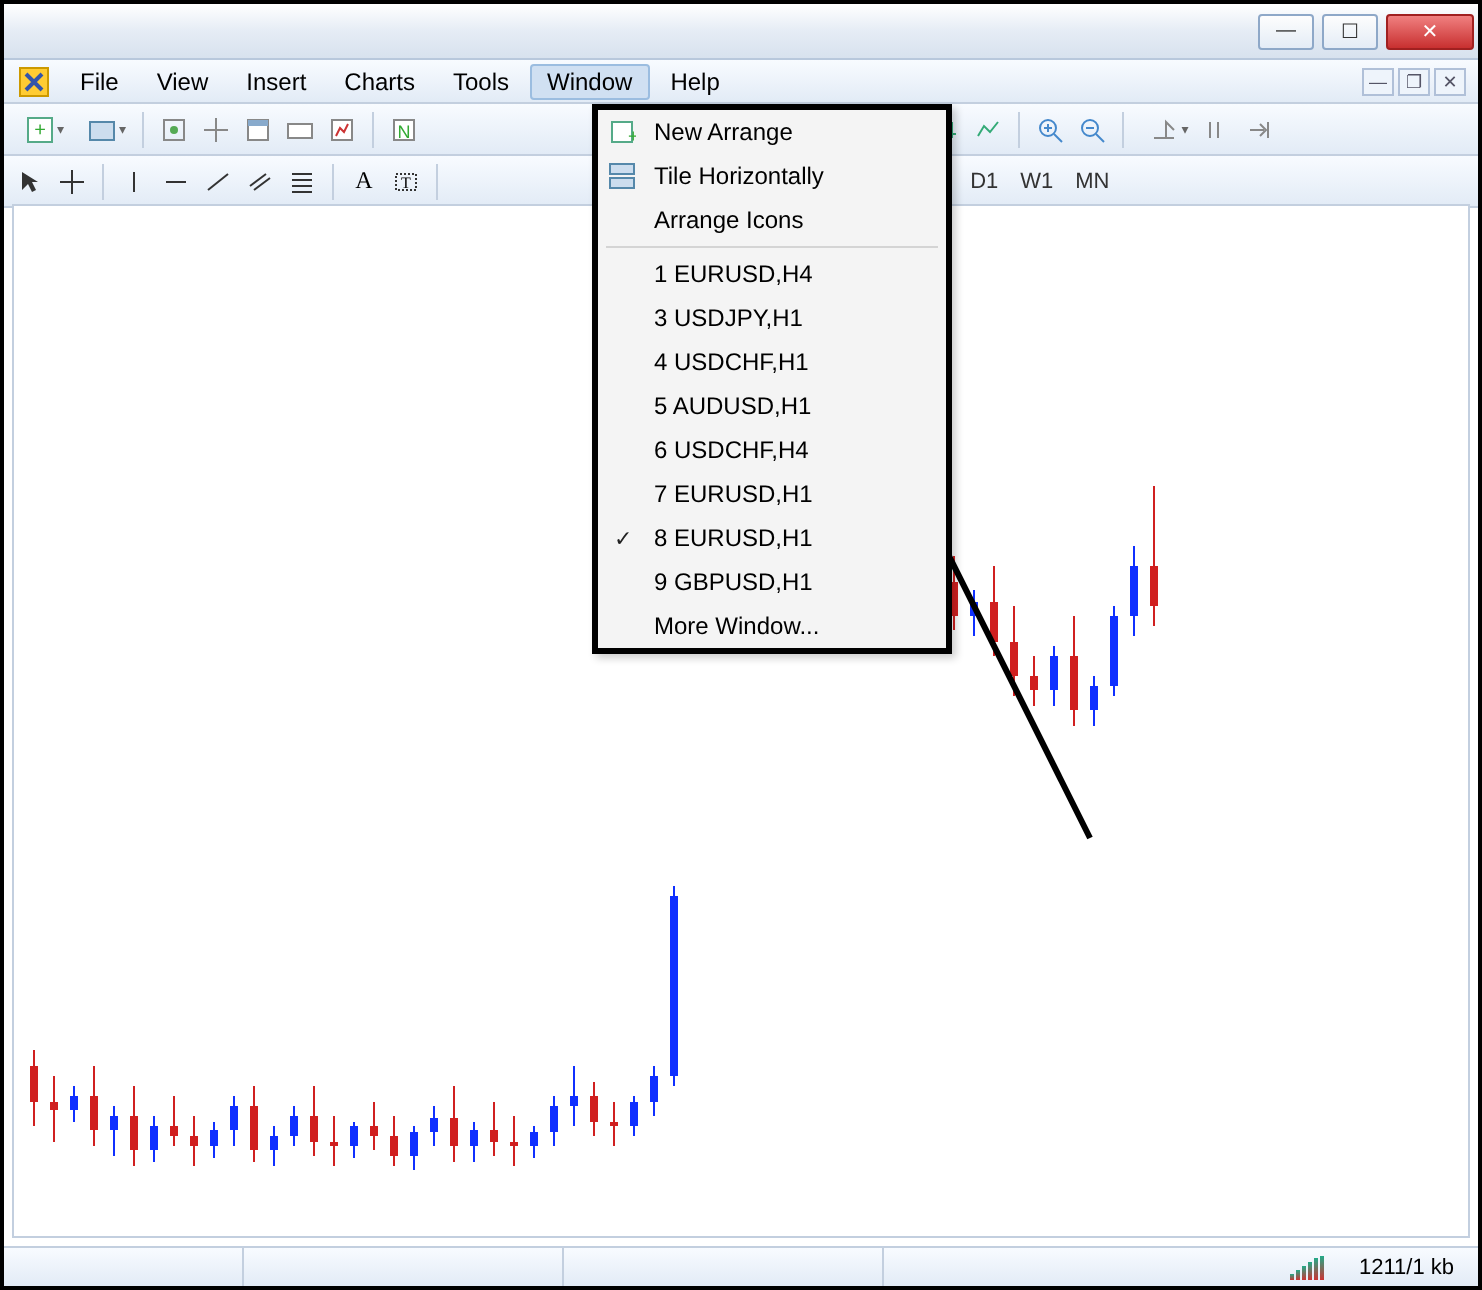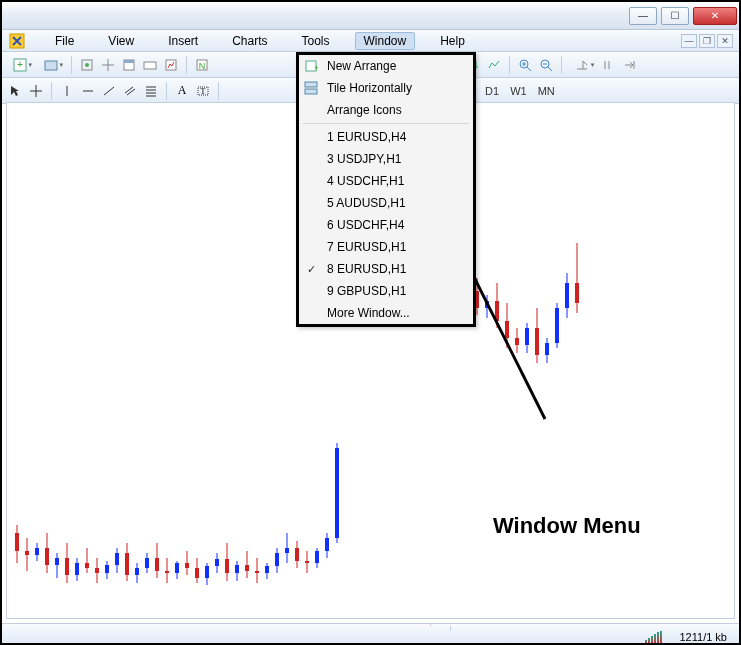--- a/index.html
+++ b/index.html
@@ -4,21 +4,21 @@
 <style>
 * { box-sizing: border-box; margin: 0; padding: 0; }
 body { width: 741px; height: 645px; border: 2px solid #000; font-family: "Segoe UI", Tahoma, sans-serif; font-size: 12px; background: #fff; position: relative; overflow: hidden; }
 
 
 .titlebar { height: 28px; background: linear-gradient(#fff, #e5ecf5 50%, #d8e2ee); border-bottom: 1px solid #b8c8dc; display: flex; align-items: center; justify-content: flex-end; padding-right: 2px; }
 .tb-btn { width: 28px; height: 18px; margin-left: 4px; border: 1px solid #8ea8c8; border-radius: 2px; display: flex; align-items: center; justify-content: center; font-size: 10px; background: linear-gradient(#fdfdfd,#e4ecf6); color: #333; }
 .tb-close { background: linear-gradient(#f08080,#c83030); border-color: #a02020; color: #fff; width: 44px; }
 
 
-.menubar { height: 22px; background: linear-gradient(#f8fbff,#e2ebf6); border-bottom: 1px solid #c3cfdf; display: flex; align-items: center; padding: 0 2px; gap: 16px; }
+.menubar { height: 22px; background: linear-gradient(#f8fbff,#e2ebf6); border-bottom: 1px solid #c3cfdf; display: flex; align-items: center; padding: 0 2px; gap: 1px; }
 .menubar .appicon { width: 18px; height: 18px; margin: 0 4px; }
 .menu-item { padding: 2px 9px; cursor: default; }
 .menu-item.active { background: #d0e0f2; border: 1px solid #9bbde0; border-radius: 2px; padding: 1px 8px; }
 .mdi-btns { margin-left: auto; display: flex; gap: 2px; padding-right: 4px; }
 .mdi-btn { width: 16px; height: 14px; border: 1px solid #b0c0d8; background: #eef4fb; display: flex; align-items: center; justify-content: center; font-size: 9px; color: #556; }
 
 
 .toolbar { height: 26px; background: linear-gradient(#f8fbff,#e2ebf6); border-bottom: 1px solid #c3cfdf; display: flex; align-items: center; padding: 0 4px; gap: 3px; position: relative; }
 .tb-sep { width: 1px; height: 18px; background: #c3cfdf; margin: 0 3px; }
 .tb-ico { width: 18px; height: 18px; display: flex; align-items: center; justify-content: center; border: 1px solid transparent; border-radius: 2px; font-size: 11px; }
@@ -34,21 +34,21 @@
 .dropdown .dd-row .check { position: absolute; left: 8px; font-size: 11px; color: #222; }
 
 
 .chartarea { position: absolute; top: 100px; left: 4px; right: 4px; bottom: 24px; background: #fff; border: 1px solid #c3cfdf; overflow: hidden; }
 .chartarea svg { position: absolute; top: 0; left: 0; }
 
 
 .annot { position: absolute; left: 486px; top: 410px; font-size: 22px; font-weight: bold; font-family: Arial, sans-serif; color: #000; }
 
 
-.statusbar { position: absolute; bottom: 0; left: 0; right: 0; height: 20px; background: linear-gradient(#f8fbff,#e2ebf6); border-top: 1px solid #c3cfdf; display: flex; align-items: center; font-size: 11px; flex-direction: column; }
+.statusbar { position: absolute; bottom: 0; left: 0; right: 0; height: 20px; background: linear-gradient(#f8fbff,#e2ebf6); border-top: 1px solid #c3cfdf; display: flex; align-items: center; font-size: 11px; }
 .sb-cell { border-right: 1px solid #c3cfdf; height: 100%; display: flex; align-items: center; padding: 0 8px; }
 .sb-spark { margin-left: auto; display: flex; align-items: center; gap: 4px; }
 .spark { width: 30px; height: 12px; display: flex; align-items: flex-end; gap: 1px; }
 .spark div { width: 2px; background: linear-gradient(#2a8,#c33); }
 </style>
 </head>
 <body>
 
 <div class="titlebar">
   <div class="tb-btn">—</div>
@@ -374,21 +374,20 @@
       <line x1="550" x2="550" y1="200" y2="245" stroke="#1030ff" stroke-width="1"></line>
       <rect x="548" y="205" width="4" height="35" fill="#1030ff"></rect>
       <line x1="560" x2="560" y1="170" y2="215" stroke="#1030ff" stroke-width="1"></line>
       <rect x="558" y="180" width="4" height="25" fill="#1030ff"></rect>
       <line x1="570" x2="570" y1="140" y2="210" stroke="#d02020" stroke-width="1"></line>
       <rect x="568" y="180" width="4" height="20" fill="#d02020"></rect>
     </svg>
   <svg style="position:absolute;left:0;top:0;pointer-events:none" width="730" height="520">
     <line x1="450" y1="140" x2="538" y2="316" stroke="#000" stroke-width="3"></line>
   </svg>
-  <div class="annot">Window Menu</div>
 </div>
 
 <div class="statusbar">
   <div class="sb-cell" style="width:120px"></div>
   <div class="sb-cell" style="width:160px"></div>
   <div class="sb-cell" style="width:160px"></div>
   <div class="sb-spark">
     <div class="spark">
       <div style="height:3px"></div>
         <div style="height:5px"></div>

